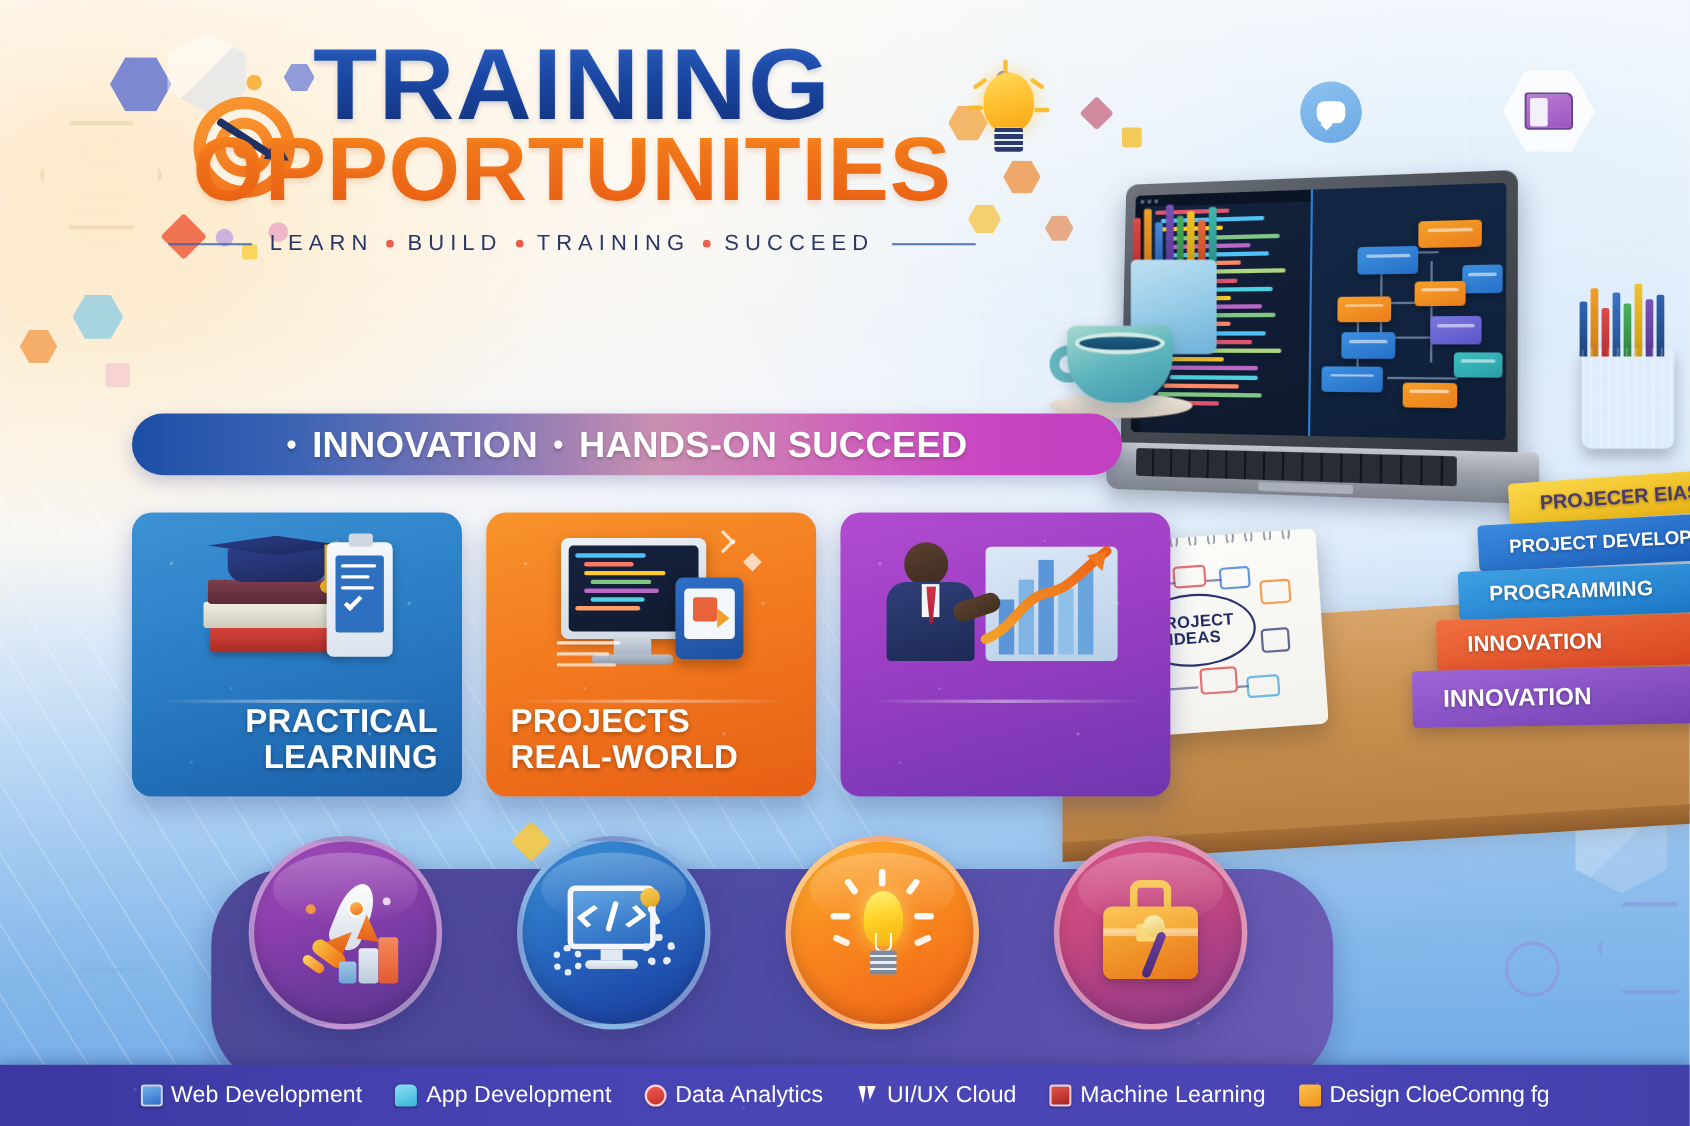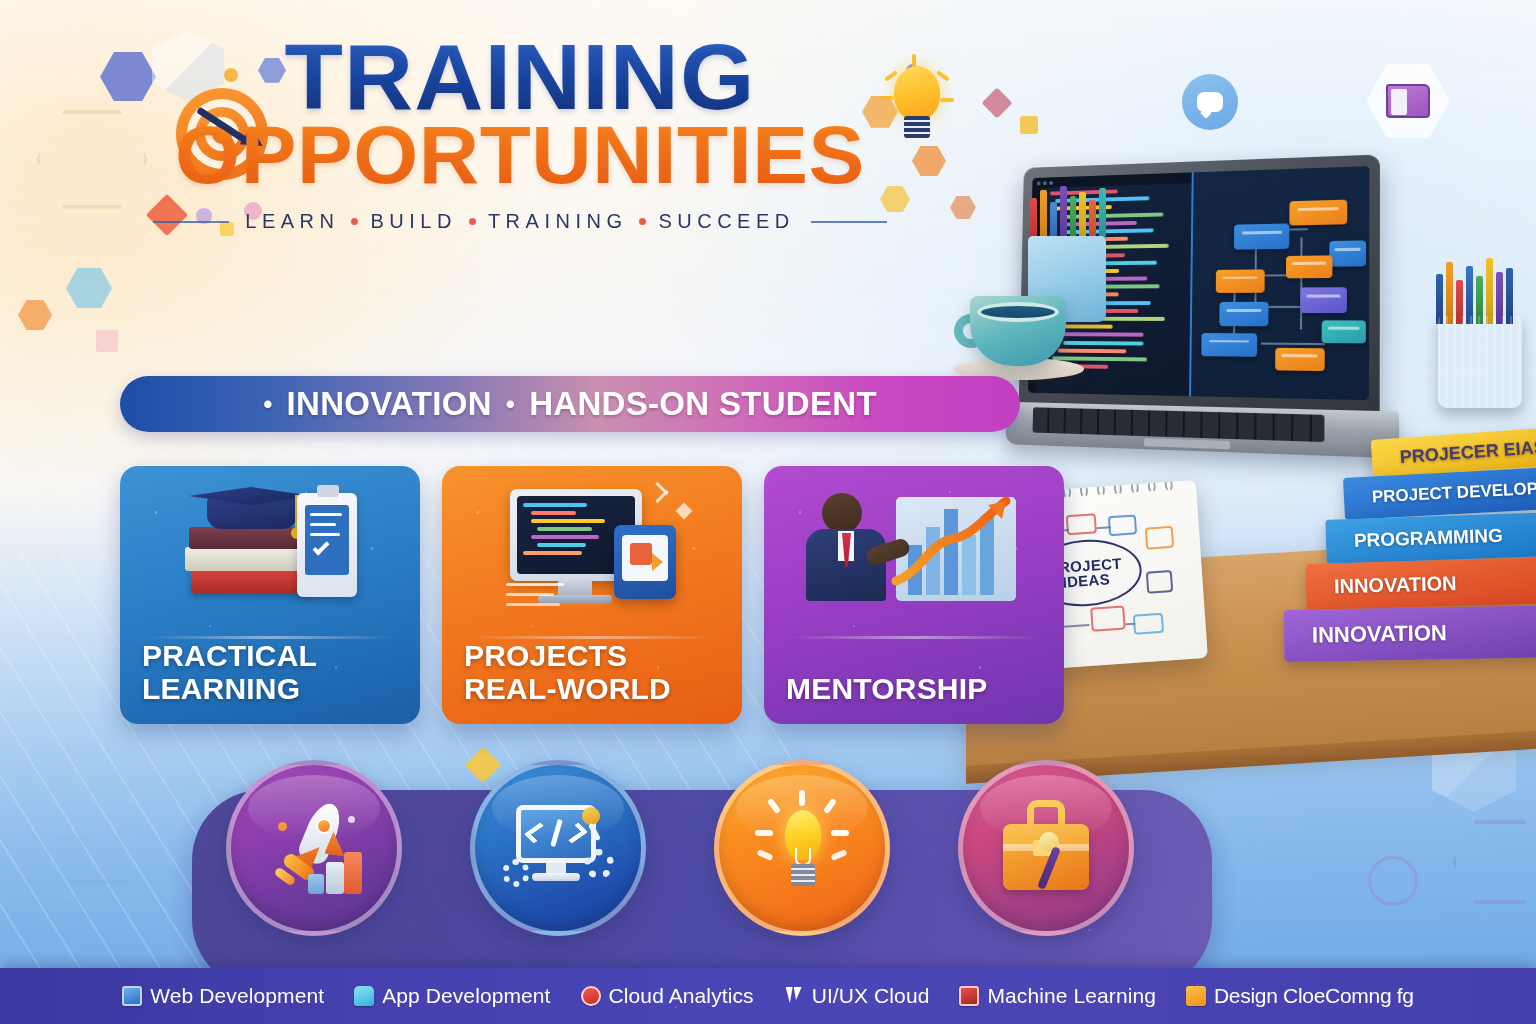--- a/index.html
+++ b/index.html
@@ -131,21 +131,21 @@
   }
   .band-text .bdot{ font-size:26px; line-height:0; }
 
   
   .cards{ position:absolute; left:120px; top:466px; display:flex; gap:22px; }
   .card{
     width:300px; height:258px; border-radius:18px; position:relative; overflow:hidden;
     box-shadow:0 10px 22px rgba(30,50,110,.28);
     display:flex; flex-direction:column; justify-content:flex-end;
   }
-  .card.blue  { background:linear-gradient(165deg,#3d92d4 0%,#2a7ec6 45%,#1b5fa8 100%); }
+  .card.blue  { background:linear-gradient(165deg,#3d92d4 0%,#2a7ec6 45%,#1b5fa8 100%);text-align:right; }
   .card.orange{ background:linear-gradient(165deg,#f8932c 0%,#f2781e 48%,#e65f15 100%); }
   .card.purple{ background:linear-gradient(165deg,#b24bd0 0%,#9a3ec4 45%,#6f36ae 100%); }
   .card-specks{
     position:absolute; inset:0; opacity:.5;
     background-image:
       radial-gradient(circle at 12% 18%, rgba(255,255,255,.5) 1.4px, transparent 1.6px),
       radial-gradient(circle at 62% 10%, rgba(255,255,255,.4) 1.2px, transparent 1.4px),
       radial-gradient(circle at 84% 32%, rgba(255,255,255,.45) 1.6px, transparent 1.8px),
       radial-gradient(circle at 30% 62%, rgba(255,255,255,.35) 1.2px, transparent 1.4px),
       radial-gradient(circle at 72% 78%, rgba(255,255,255,.4) 1.4px, transparent 1.6px),
@@ -675,21 +675,21 @@
       </div>
       <div class="tag-line"></div>
     </div>
   </div>
 
   <div class="band">
     <div class="band-text">
       <span class="bdot">•</span>
       <span>INNOVATION</span>
       <span class="bdot">•</span>
-      <span>HANDS-ON STUDENT</span>
+      <span>HANDS-ON SUCCEED</span>
     </div>
   </div>
 
   <div class="cards">
 
     <div class="card blue">
       <div class="card-specks"></div>
       <div class="card-art">
         <div style="position:relative;width:190px;height:140px;">
           <div style="position:absolute;left:16px;top:86px;width:124px;height:24px;background:linear-gradient(180deg,#d9443c,#a82c26);border-radius:3px;box-shadow:0 3px 7px rgba(0,0,0,.3);"></div>
@@ -773,21 +773,20 @@
           </svg>
           <div style="position:absolute;left:18px;top:10px;width:40px;height:40px;background:linear-gradient(165deg,#5a4030,#3e2a1e);border-radius:50%;"></div>
           <div style="position:absolute;left:2px;top:46px;width:80px;height:72px;background:linear-gradient(165deg,#2f3f78,#1d2a56);border-radius:18px 18px 4px 4px;"></div>
           <div style="position:absolute;left:34px;top:48px;width:16px;height:30px;background:#f2f5fa;"></div>
           <div style="position:absolute;left:38px;top:50px;width:9px;height:34px;background:linear-gradient(180deg,#d8314a,#a61f34);clip-path:polygon(0 0,100% 0,65% 100%,35% 100%);"></div>
           <div style="position:absolute;left:62px;top:60px;width:44px;height:18px;background:linear-gradient(165deg,#5a4030,#44301f);border-radius:9px;transform:rotate(-18deg);"></div>
         </div>
       </div>
       <div class="card-sep"></div>
       <div class="card-label">
-        <div>MENTORSHIP</div>
       </div>
     </div>
   </div>
 
   <div class="bottom-band">
       <div class="specks"></div>
     </div>
 
   <div class="badges">
 
@@ -874,21 +873,21 @@
     <div class="f-item">
       <span class="f-ico" style="background:linear-gradient(160deg,#6fb0ee,#2f6fc8);border:2px solid #bcd8f4;"></span>
       <span class="f-label">Web Development</span>
     </div>
     <div class="f-item">
       <span class="f-ico" style="background:linear-gradient(160deg,#8fe0f4,#34b4d8);border-radius:5px 5px 3px 3px;"></span>
       <span class="f-label">App Development</span>
     </div>
     <div class="f-item">
       <span class="f-ico" style="background:linear-gradient(160deg,#f05a52,#c32f28);border-radius:50%;border:2px solid #ffd0cc;"></span>
-      <span class="f-label">Cloud Analytics</span>
+      <span class="f-label">Data Analytics</span>
     </div>
     <div class="f-item">
       <span class="f-ico" style="background:transparent;box-shadow:none;position:relative;">
         <span style="position:absolute;left:2px;top:1px;width:7px;height:16px;background:#fff;clip-path:polygon(0 0,100% 0,60% 100%);"></span>
         <span style="position:absolute;left:10px;top:1px;width:8px;height:13px;background:#fff;clip-path:polygon(0 0,100% 0,30% 100%);"></span>
       </span>
       <span class="f-label">UI/UX Cloud</span>
     </div>
     <div class="f-item">
       <span class="f-ico" style="background:linear-gradient(160deg,#e2564c,#a8241e);border:2px solid #f6c9c4;"></span>

